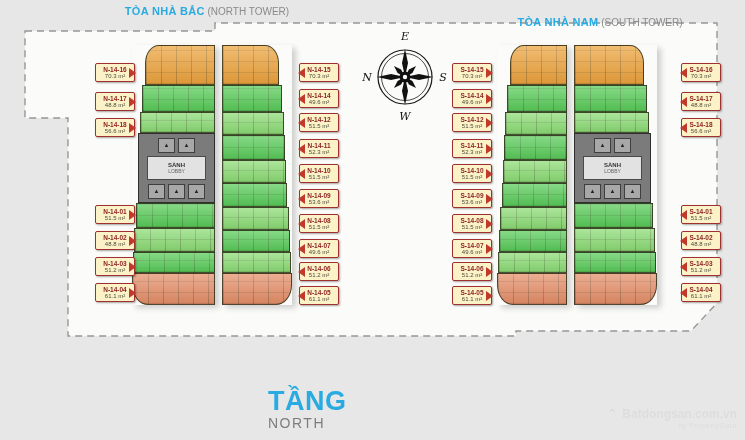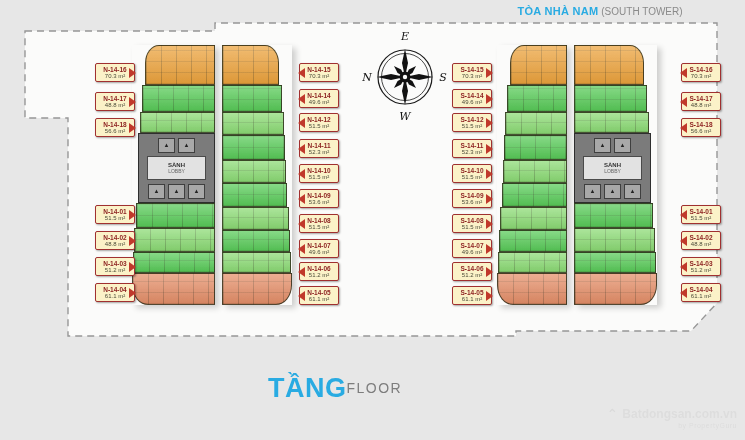--- a/index.html
+++ b/index.html
@@ -48,21 +48,21 @@
        box-shadow:1px 1px 2px rgba(0,0,0,.35);z-index:5;}
   .lbl .code{font-size:6.5px;font-weight:bold;color:#8B1E1E;line-height:1.15;white-space:nowrap;}
   .lbl .area{font-size:6px;color:#4a4a38;line-height:1.15;white-space:nowrap;}
   .lbl.ar::after{content:"";position:absolute;right:-7px;top:50%;margin-top:-5px;
        border:5px solid transparent;border-left:7px solid #C0392B;}
   .lbl.al::before{content:"";position:absolute;left:-7px;top:50%;margin-top:-5px;
        border:5px solid transparent;border-right:7px solid #C0392B;}
 
   
   .floor-title{position:absolute;left:268px;top:374px;display:flex;align-items:flex-start;}
-  .ft-left{display:flex;flex-direction:row;align-items:center;margin-top:1px;}
+  .ft-left{display:flex;flex-direction:column;margin-top:14px;}
   .ft-tang{color:#29ABE2;font-weight:bold;font-size:27px;line-height:1;letter-spacing:.5px;}
   .ft-floor{color:#7d7d7d;font-size:14px;line-height:1.2;letter-spacing:1.5px;}
   .ft-num{color:#29ABE2;font-weight:bold;font-size:54px;line-height:.95;
           letter-spacing:-1px;margin-left:10px;}
 
   
   .watermark{position:absolute;right:8px;bottom:10px;text-align:right;color:#d6d6d6;
              opacity:.9;line-height:1.1;}
   .watermark .wm-row{display:flex;align-items:center;gap:4px;justify-content:flex-end;}
   .wm-logo{font-size:14px;color:#d9d9d9;}
@@ -71,21 +71,24 @@
 </style>
 </head>
 <body>
 
 <div id="stage">
 
   <svg width="745" height="440" viewBox="0 0 745 440" style="left:0;top:0;">
     <polygon points="25,31 215,31 215,23 717,23 717,303 691,331 516,331 516,336 68,336 68,118 25,118" fill="#fbfbfa" stroke="#979797" stroke-width="1.4" stroke-dasharray="7 5"></polygon>
   </svg>
 
-  <div class="tower-header" style="left:475px;width:250px;">
+  <div class="tower-header" style="left:82px;width:250px;">
+    <span class="vn">TÒA NHÀ BẮC</span><span class="en"> (NORTH TOWER)</span>
+  </div>
+  <div class="tower-header" style="left:475px;width:250px;margin-top:11px;">
     <span class="vn">TÒA NHÀ NAM</span><span class="en"> (SOUTH TOWER)</span>
   </div>
 
   <svg width="90" height="95" viewBox="0 0 90 95" style="left:360px;top:28px;">
     <circle cx="45" cy="49" r="27" fill="none" stroke="#1a1a1a" stroke-width="1.2"></circle>
     <circle cx="45" cy="49" r="23.5" fill="none" stroke="#1a1a1a" stroke-width="0.8"></circle>
     <g fill="#111">
       <polygon points="56,38 52.4,45.1 45,49 48.9,41.6"></polygon>
       <polygon points="34,38 37.6,45.1 45,49 41.1,41.6"></polygon>
       <polygon points="56,60 52.4,52.9 45,49 48.9,56.4"></polygon>
@@ -319,21 +322,21 @@
       <div class="area">51.2 m²</div>
     </div>
   <div class="lbl al" style="left:681px;top:283px;">
       <div class="code">S-14-04</div>
       <div class="area">61.1 m²</div>
     </div>
 
   <div class="floor-title">
     <div class="ft-left">
       <div class="ft-tang">TẦNG</div>
-      <div class="ft-floor">FLOOR</div>
+      <div class="ft-floor">NORTH</div>
     </div>
   </div>
 
   <div class="watermark">
     <div class="wm-row">
       <span class="wm-logo">⌃</span>
       <span class="wm-name">Batdongsan.com.vn</span>
     </div>
     <div class="wm-sub">by PropertyGuru</div>
   </div>

